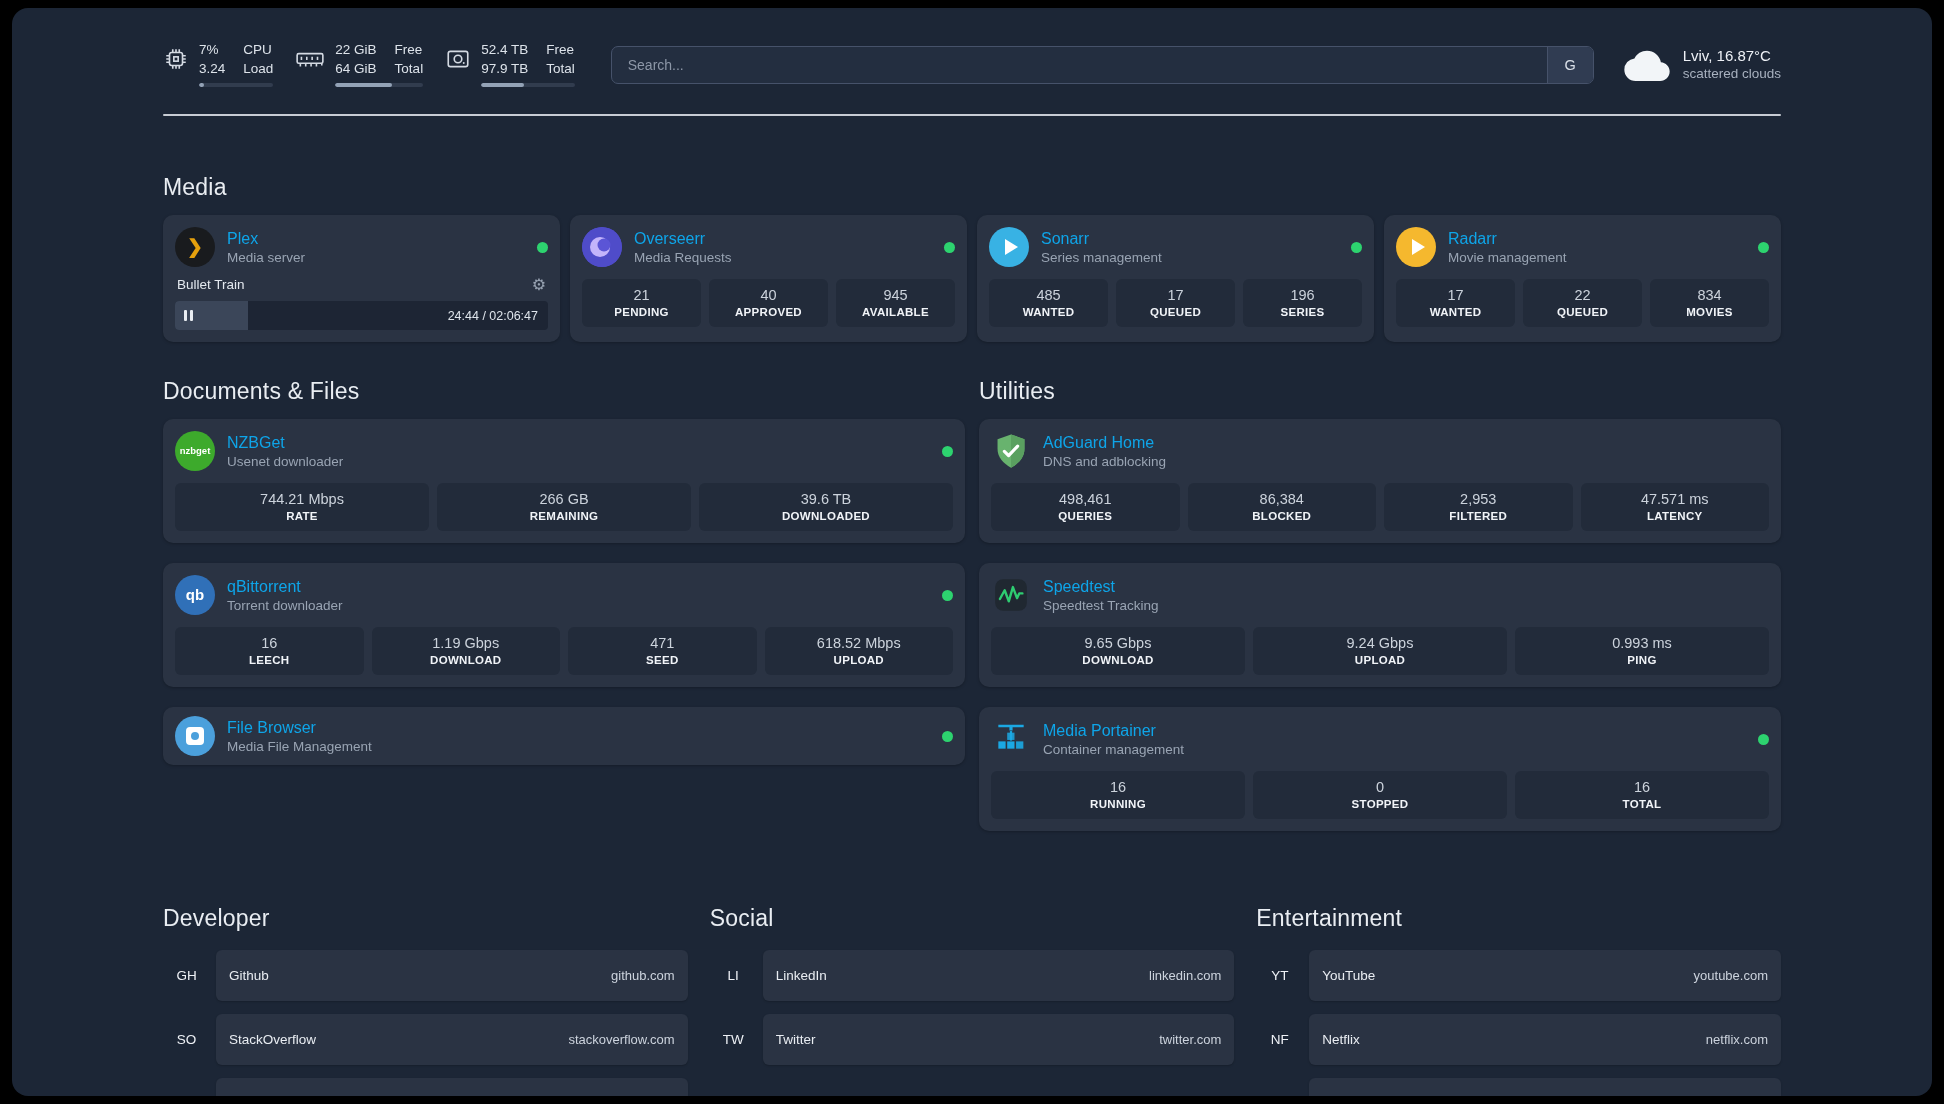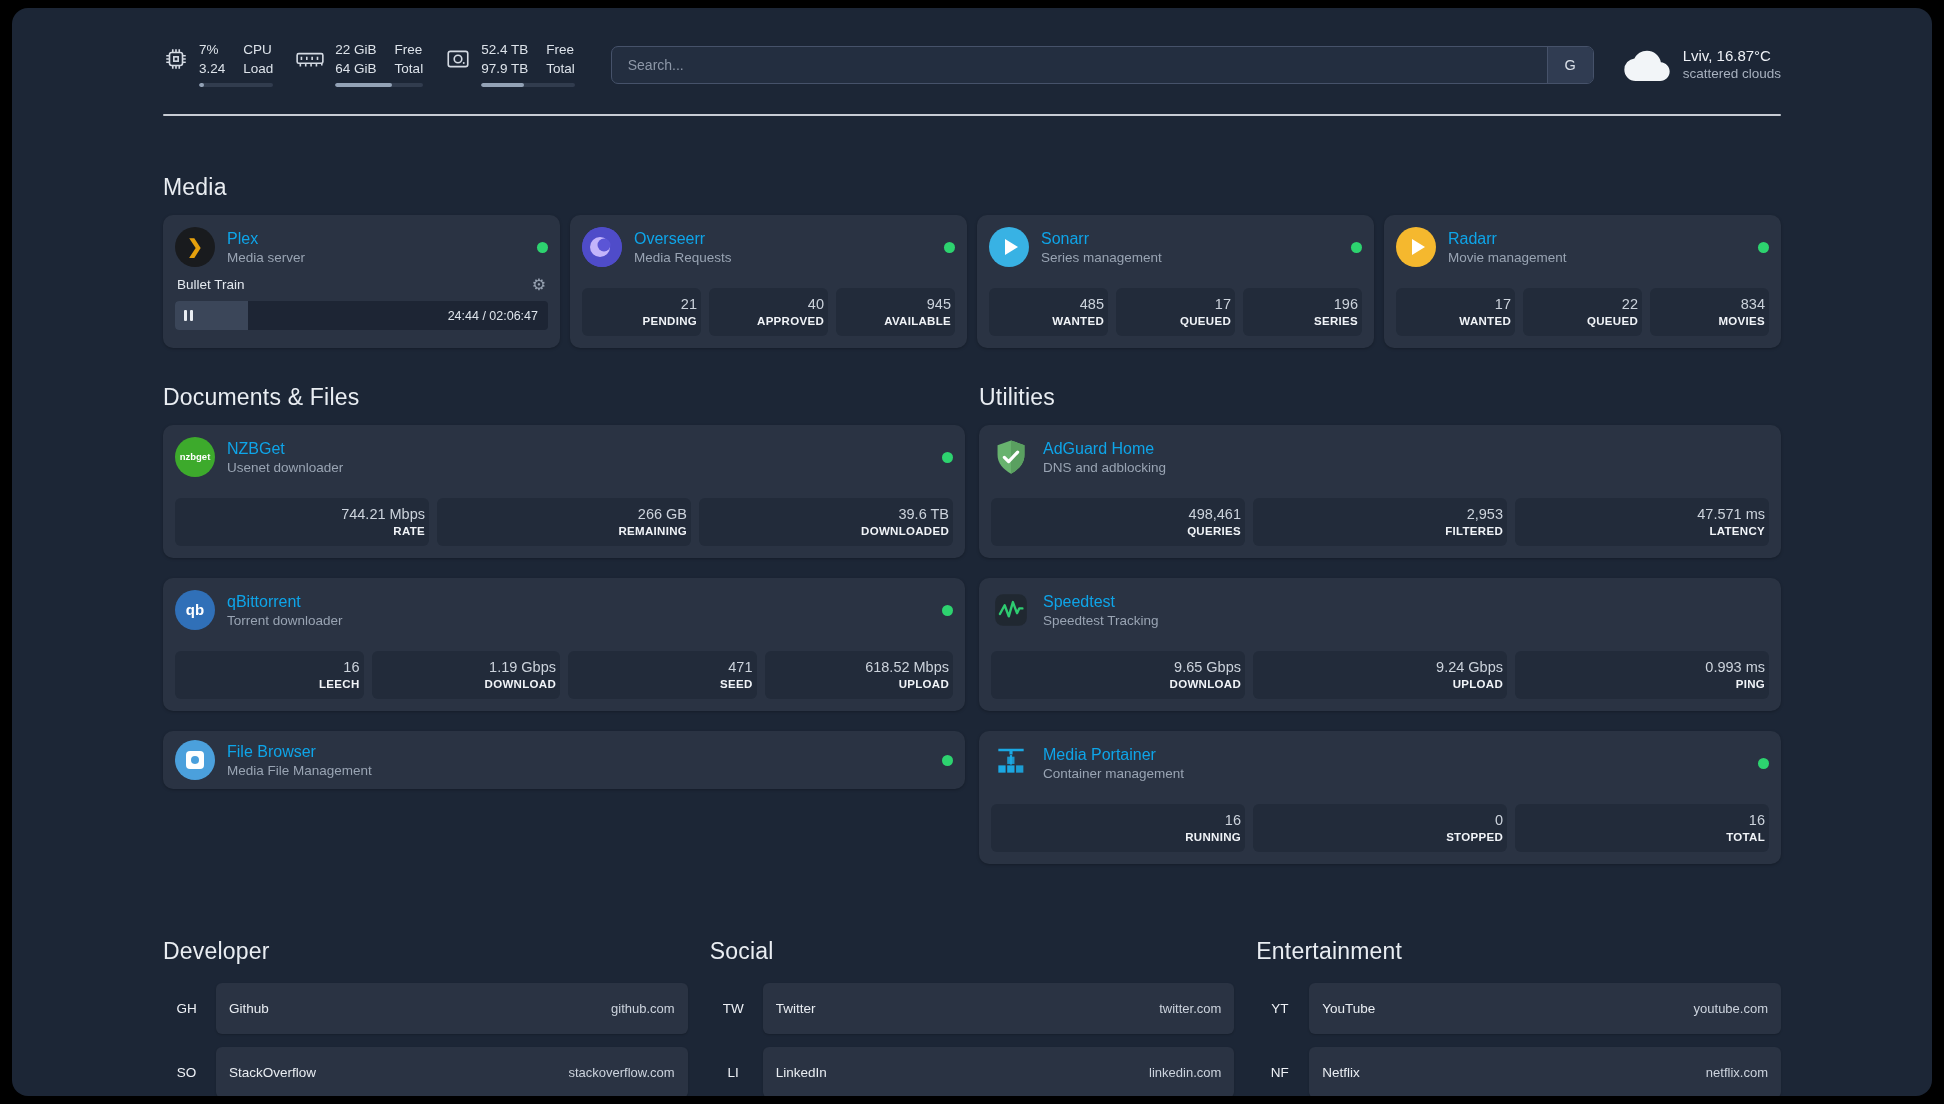--- a/index.html
+++ b/index.html
@@ -41,21 +41,21 @@
   .card { background: #2a3343; border-radius: 10px; padding: 12px; position: relative;
     box-shadow: 0 1px 3px rgba(0,0,0,.25); }
   .card-head { display: flex; align-items: center; gap: 12px; }
   .svc-icon { width: 40px; height: 40px; border-radius: 50%; flex: none;
     display: flex; align-items: center; justify-content: center; line-height: 0; }
   .svc-name { font-size: 16px; color: #0ea5e9; }
   .svc-desc { font-size: 13.5px; color: #99a4b3; margin-top: 2px; }
   .dot { width: 11px; height: 11px; border-radius: 50%; background: #2dd36f; margin-left: auto; flex: none; }
 
   .stats { display: flex; gap: 8px; margin-top: 12px; }
-  .stat { flex: 1; background: #222b3a; border-radius: 6px; text-align: right; padding: 8px 4px 9px; margin-top: 9px; }
+  .stat { flex: 1; background: #222b3a; border-radius: 6px; text-align: center; padding: 8px 4px 9px; }
   .stat-val { font-size: 14.5px; color: #ccd3dc; }
   .stat-lab { font-size: 11.5px; font-weight: 700; color: #f1f4f8; margin-top: 3px; letter-spacing: .3px; }
 
   
   .plex-icon { background: #191b1e; color: #e5a00d; font-size: 19px; font-weight: 700; }
   .plex-np { display: flex; justify-content: space-between; 
     margin-top: 10px; padding: 0 2px; font-size: 13.5px; color: #e4e9ef; }
   .gear { color: #97a2b1; font-size: 16px; line-height: 1; cursor: pointer; }
   .plex-bar { margin-top: 8px; height: 29px; background: #1d2534; border-radius: 4px;
     position: relative; overflow: hidden; display: flex; align-items: center; }
@@ -389,20 +389,24 @@
               <div class="svc-name">AdGuard Home</div>
               <div class="svc-desc">DNS and adblocking</div>
             </div>
           </div>
           <div class="stats">
             <div class="stat">
               <div class="stat-val">498,461</div>
               <div class="stat-lab">QUERIES</div>
             </div>
             <div class="stat">
+              <div class="stat-val">86,384</div>
+              <div class="stat-lab">BLOCKED</div>
+            </div>
+            <div class="stat">
               <div class="stat-val">2,953</div>
               <div class="stat-lab">FILTERED</div>
             </div>
             <div class="stat">
               <div class="stat-val">47.571 ms</div>
               <div class="stat-lab">LATENCY</div>
             </div>
           </div>
         </div>
 
@@ -494,33 +498,33 @@
           <span class="bm-pill">
             <span class="bm-name">DEV</span>
             <span class="bm-url">dev.to</span>
           </span>
         </div>
       </div>
 
       <div>
         <h2 class="section-title bm-title">Social</h2>
         <div class="bm-row">
+          <span class="bm-abbr">LI</span>
+          <span class="bm-pill">
+            <span class="bm-name">LinkedIn</span>
+            <span class="bm-url">linkedin.com</span>
+          </span>
+        </div>
+        <div class="bm-row">
           <span class="bm-abbr">TW</span>
           <span class="bm-pill">
             <span class="bm-name">Twitter</span>
             <span class="bm-url">twitter.com</span>
           </span>
         </div>
-        <div class="bm-row">
-          <span class="bm-abbr">LI</span>
-          <span class="bm-pill">
-            <span class="bm-name">LinkedIn</span>
-            <span class="bm-url">linkedin.com</span>
-          </span>
-        </div>
       </div>
 
       <div>
         <h2 class="section-title bm-title">Entertainment</h2>
         <div class="bm-row">
           <span class="bm-abbr">YT</span>
           <span class="bm-pill">
             <span class="bm-name">YouTube</span>
             <span class="bm-url">youtube.com</span>
           </span>

